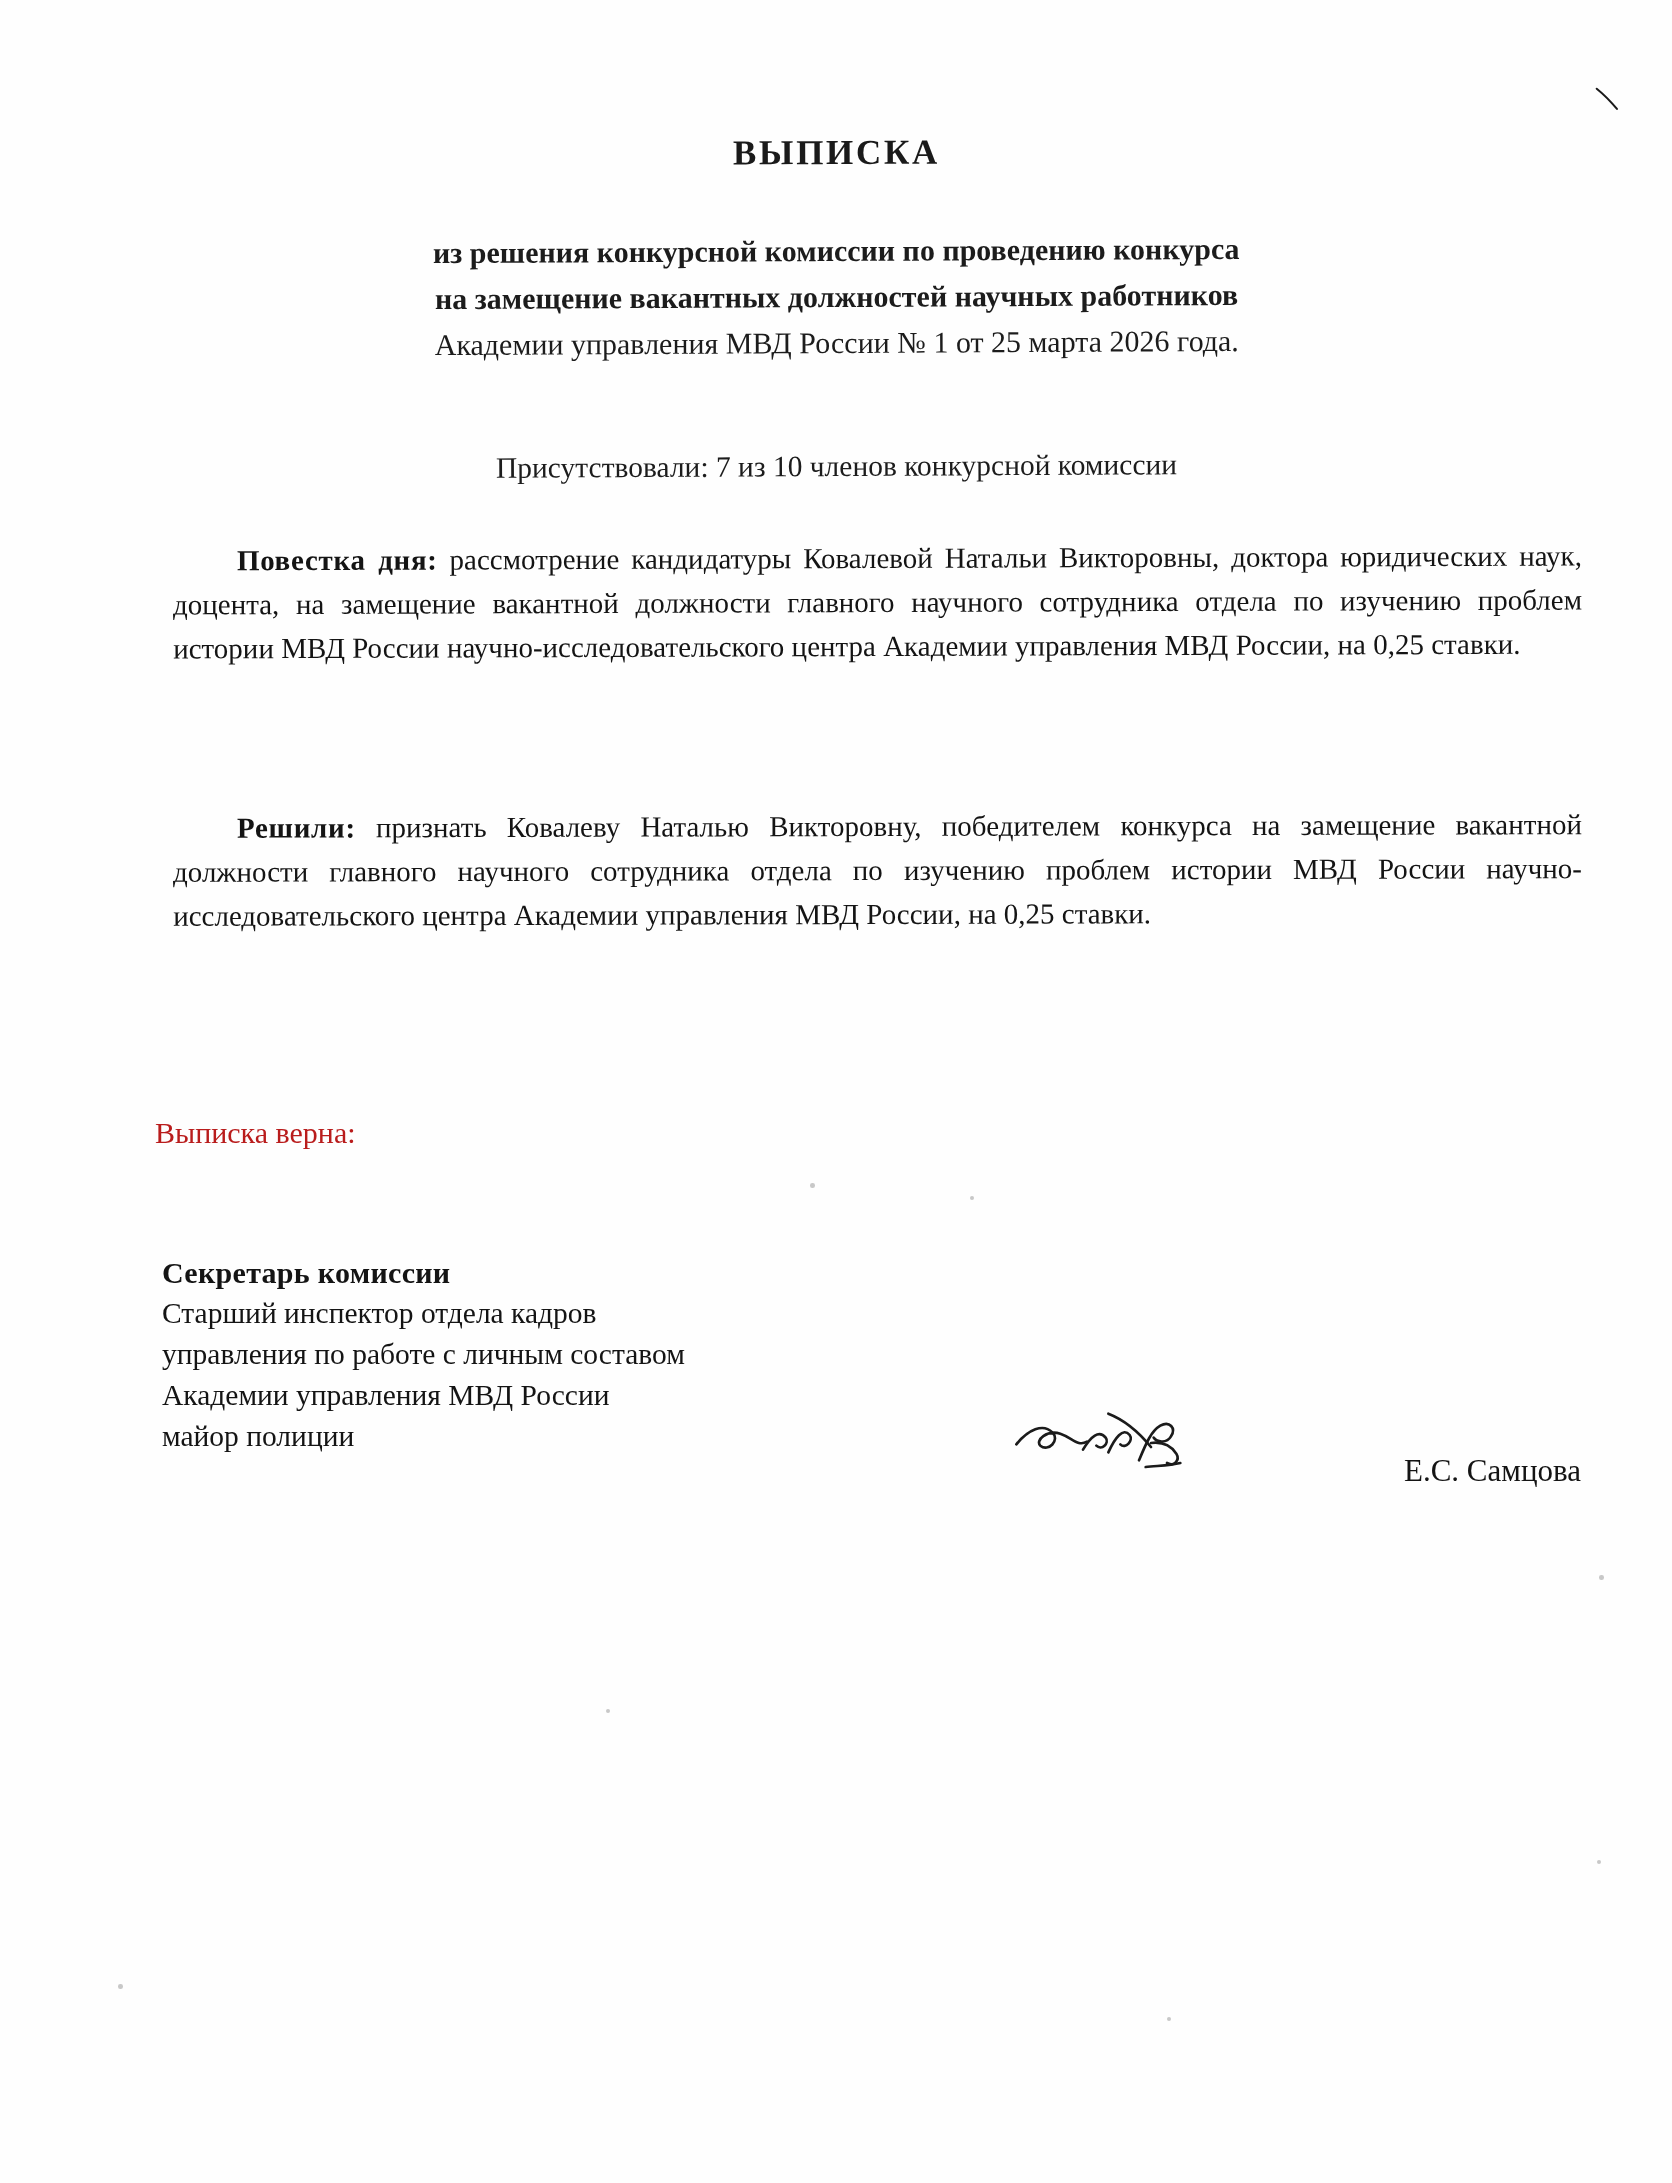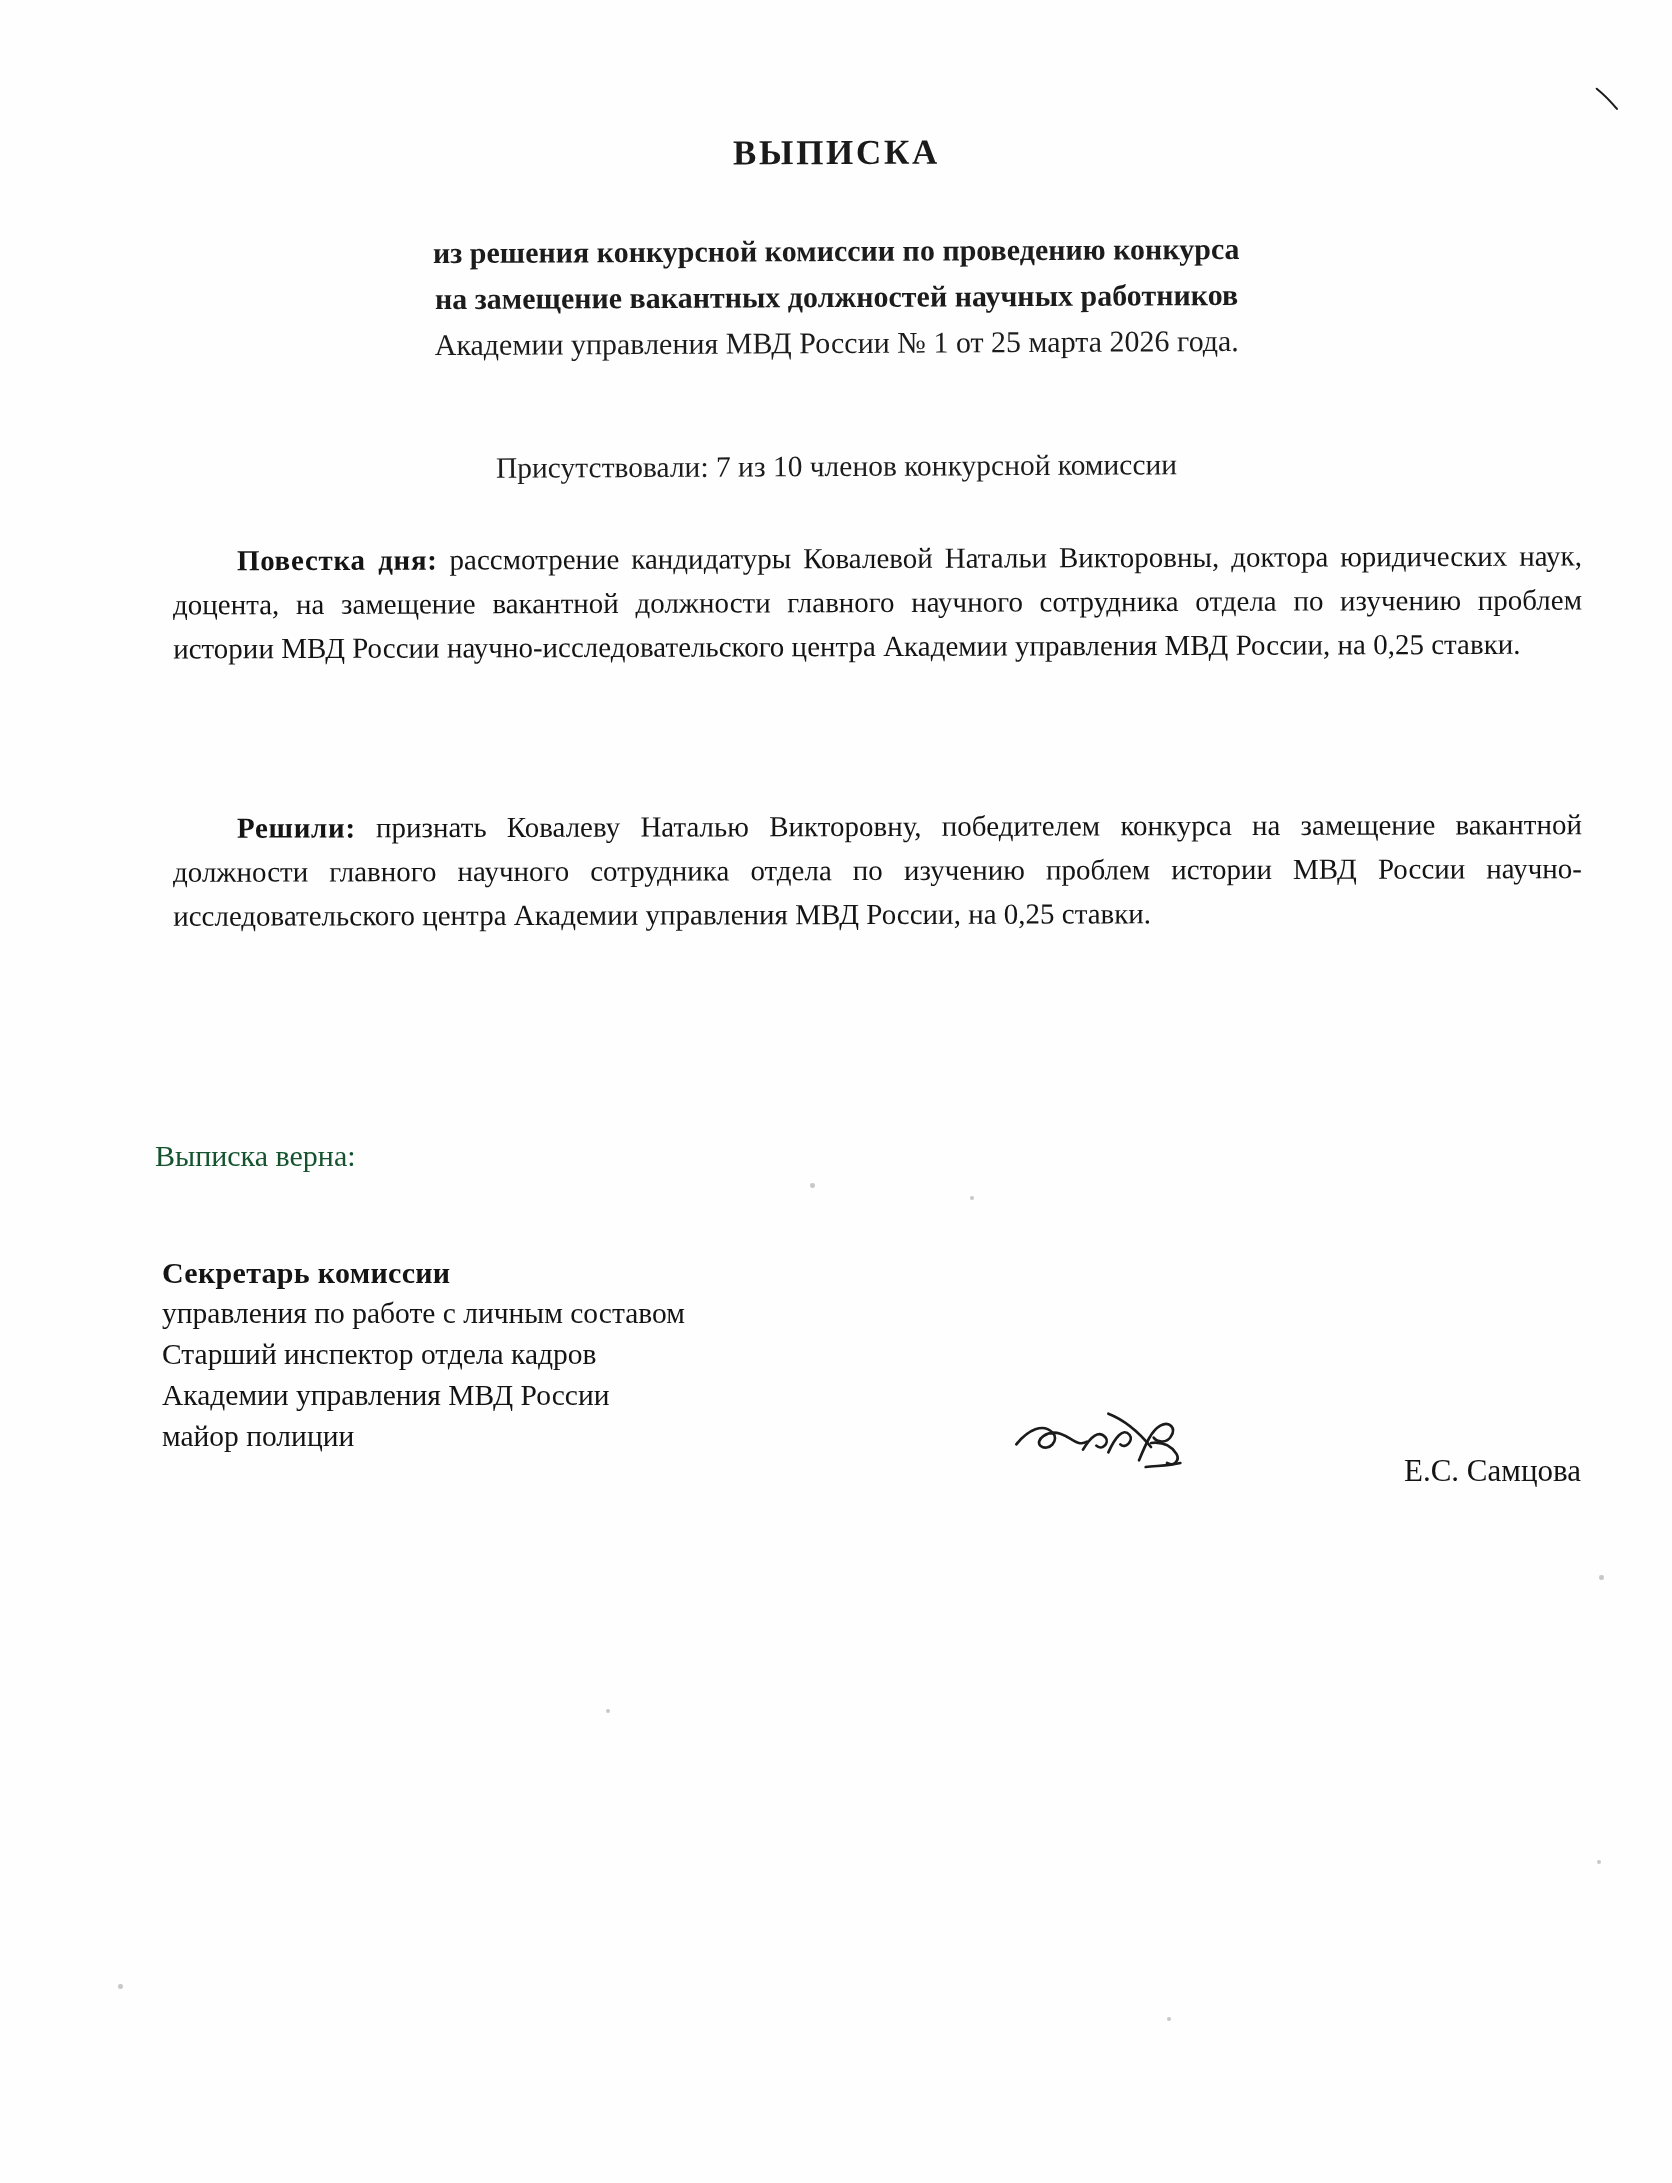--- a/index.html
+++ b/index.html
@@ -100,23 +100,23 @@
     display: inline-block;
     width: 64px;
   }
 
   #agenda { top: 536px; transform: rotate(-0.2deg); }
   #decision { top: 804px; transform: rotate(-0.15deg); }
 
   .copy-true {
     position: absolute;
     left: 155px;
-    top: 1139px;
+    top: 1116px;
     font-size: 30px;
-    color: #14532d;
+    color: #b91c1c;
   }
 
   .sigblock {
     position: absolute;
     left: 146px;
     top: 1252px;
     font-size: 29.5px;
     line-height: 41px;
     color: #141414;
     margin-left: 16px;
@@ -190,22 +190,22 @@
 
     <div class="para wide" id="decision">
       <span class="indent"></span><b>Решили:</b>
       <span>признать Ковалеву Наталью Викторовну, победителем конкурса на замещение вакантной должности главного научного сотрудника отдела по изучению проблем истории МВД России научно-исследовательского центра Академии управления МВД России, на 0,25 ставки.</span>
     </div>
 
     <div class="copy-true">Выписка верна:</div>
 
     <div class="sigblock">
       <div class="role">Секретарь комиссии</div>
+      <div>Старший инспектор отдела кадров</div>
       <div>управления по работе с личным составом</div>
-      <div>Старший инспектор отдела кадров</div>
       <div>Академии управления МВД России</div>
       <div>майор полиции</div>
     </div>
 
     <div class="signature">
       <svg width="194" height="80" viewBox="0 0 290 120">
         <g stroke="#1b1b1b" fill="none" stroke-width="4" stroke-linecap="round" stroke-linejoin="round">
           <path d="M12 62 C30 40, 52 30, 66 44 C78 56, 60 74, 48 64 C40 56, 58 40, 78 46 C96 52, 104 66, 118 58"></path>
           <path d="M112 70 C124 50, 136 40, 146 52 C152 60, 140 72, 132 64"></path>
           <path d="M150 74 C160 52, 172 36, 182 48 C188 56, 176 70, 168 62"></path>

